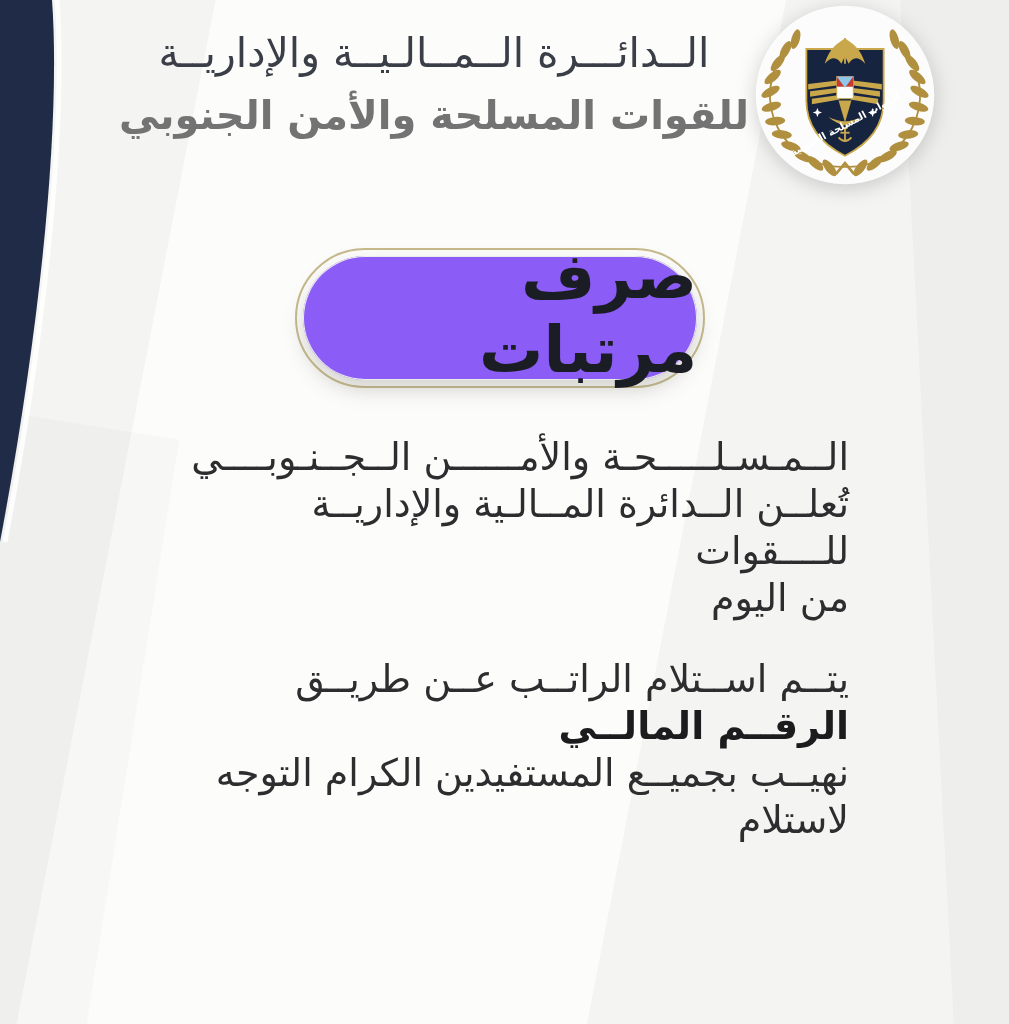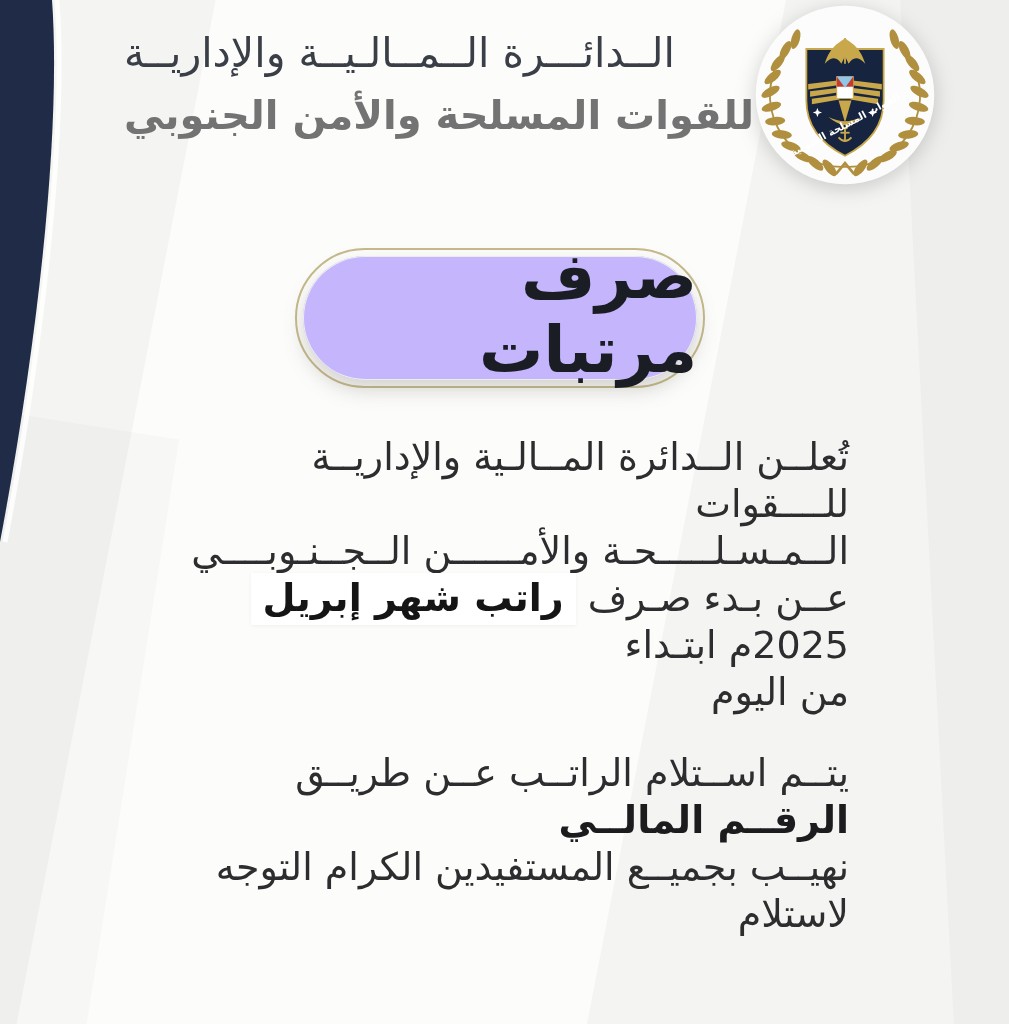--- a/index.html
+++ b/index.html
@@ -10,38 +10,38 @@
   }
   
   .band{position:absolute;z-index:0;}
   .band-a{left:110px;top:-180px;width:560px;height:1500px;background:rgba(255,255,255,.7);transform:rotate(11deg);}
   .band-b{left:-70px;top:420px;width:180px;height:900px;background:rgba(0,0,0,.02);transform:rotate(9deg);}
   .band-c{right:-60px;top:-100px;width:140px;height:1300px;background:rgba(0,0,0,.022);transform:rotate(-3deg);}
   
   .swoosh{position:absolute;left:0;top:0;z-index:1;}
   
   .org{
-    position:absolute;z-index:2;left:124px;top:28px;width:640px;
-    direction:rtl;text-align:left;color:#3a3e47;
+    position:absolute;z-index:2;left:114px;top:28px;width:640px;
+    direction:rtl;text-align:center;color:#3a3e47;
   }
   .org-line1{font-size:41px;line-height:1.25;}
   .org-line2{font-size:40px;line-height:1.2;margin-top:12px;font-weight:bold;color:#737373;}
   
   .emblem{
     position:absolute;z-index:2;left:753px;top:3px;width:184px;height:184px;
     filter:drop-shadow(0 4px 10px rgba(0,0,0,.18));
   }
   
   .title-ring{
     position:absolute;z-index:2;left:295px;top:248px;width:410px;height:140px;
     border:2px solid #c6ba8c;border-radius:74px;box-sizing:border-box;
     padding:6px;background:transparent;
   }
   .title-pill{
-    width:100%;height:100%;box-sizing:border-box;background:#c4b5fd;border-radius:64px;
+    width:100%;height:100%;box-sizing:border-box;background:#8b5cf6;border-radius:64px;
     box-shadow:0 10px 20px rgba(110,108,95,.28), inset 0 0 0 1px #ececec;
     display:flex;align-items:center;justify-content:center;
   }
   .title-text{
     font-size:64px;font-weight:bold;color:#1b1d24;direction:rtl;
     letter-spacing:1px;padding-bottom:10px;
   }
   
   .body-text{
     position:absolute;z-index:2;right:160px;top:434px;width:692px;
@@ -144,22 +144,21 @@
     <text x="100" y="136" transform="rotate(-28 100 132)" text-anchor="middle" font-size="11" font-weight="bold" fill="#ffffff" font-family="DejaVu Sans, sans-serif">القوات المسلحة الجنوبية</text>
   </svg>
 
   <div class="title-ring">
     <div class="title-pill">
       <span class="title-text">صرف مرتبات</span>
     </div>
   </div>
 
   <div class="body-text" dir="rtl">
+    <p><span>الــمـسـلـــــحـة والأمــــــن الــجــنـوبــــي</span></p>
     <p><span>تُعلــن الــدائرة المــالـية والإداريــة للــــقوات</span></p>
-    <p><span>الــمـسـلـــــحـة والأمــــــن الــجــنـوبــــي</span></p>
-    <p><span>عــن بـدء صـرف </span><span class="hl">راتب شهر إبريل</span><span> 2025م ابتـداء</span></p>
     <p><span>من اليوم</span></p>
     <p class="para2"><span>يتــم اســتلام الراتــب عــن طريــق </span><span class="bold">الرقــم المالــي</span></p>
     <p><span>نهيــب بجميــع المستفيدين الكرام التوجه لاستلام</span></p>
 
   </div>
 
 </div>
 
 </body></html>

